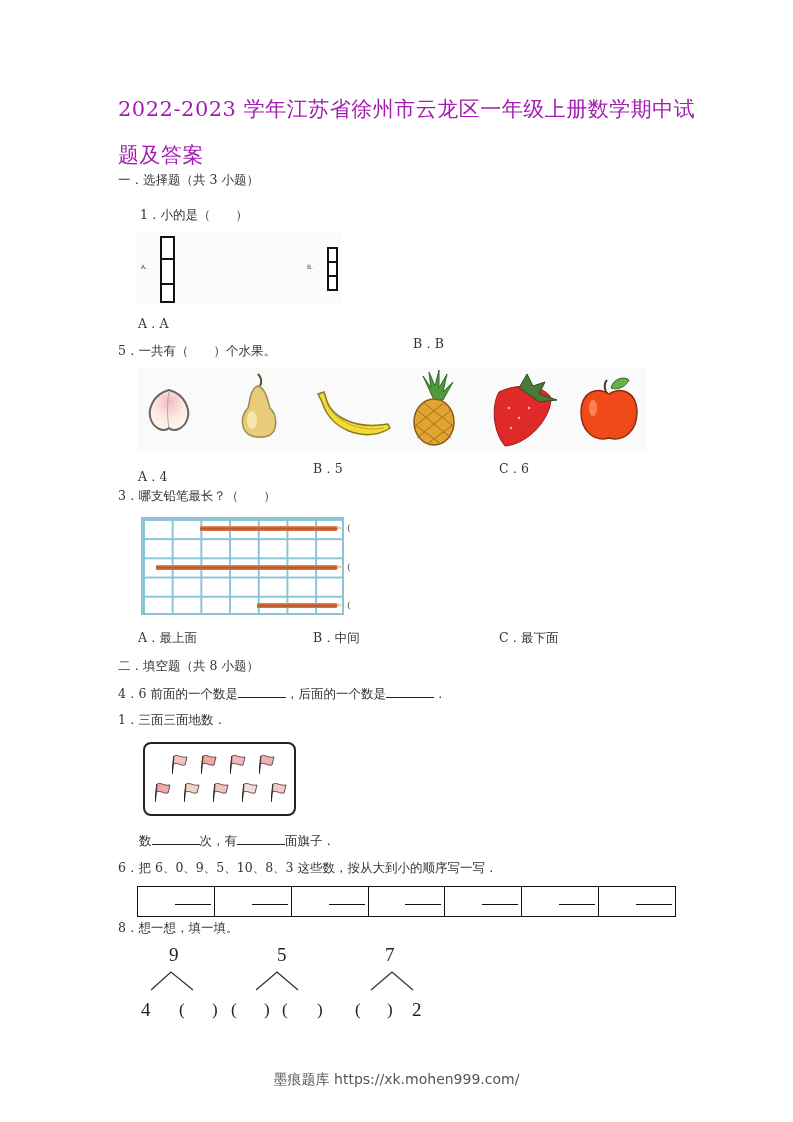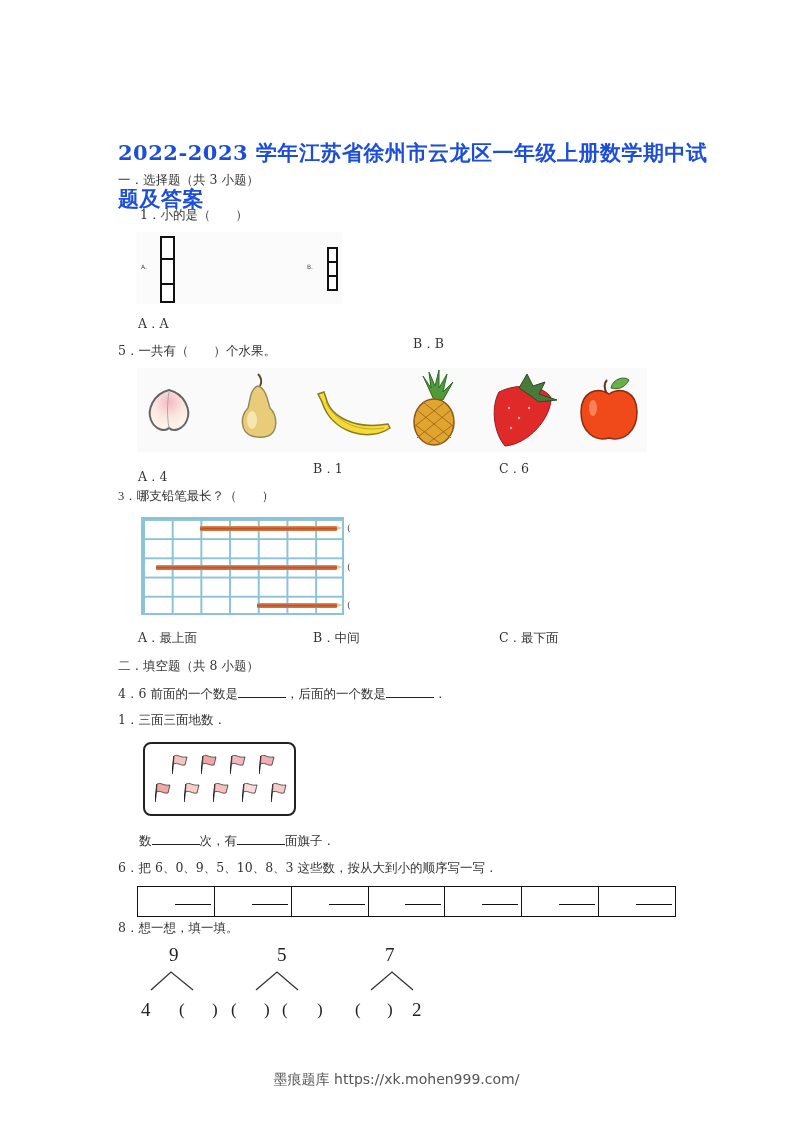--- a/index.html
+++ b/index.html
@@ -1,19 +1,19 @@
 <!DOCTYPE html>
 <html><head>
 <meta charset="utf-8">
 <style>
   html, body { margin: 0; padding: 0; background: #ffffff; }
   body { width: 793px; height: 1122px; position: relative; overflow: hidden;
          font-family: "DejaVu Serif", "Liberation Serif", serif; color: #222; }
   .abs { position: absolute; }
-  .title { left: 118px; font-size: 21px; font-weight: bold; color: #1d4ed8; letter-spacing: 0.5px; white-space: nowrap; margin-top: 44px; }
+  .title { left: 118px; font-size: 21px; font-weight: normal; color: #a21caf; letter-spacing: 0.5px; white-space: nowrap; }
   .line { left: 118px; font-size: 12.5px; color: #333; white-space: nowrap; }
   .opt { font-size: 12.5px; color: #333; white-space: nowrap; }
   .blank { display: inline-block; border-bottom: 1px solid #222; vertical-align: baseline; height: 12px; }
   
   .q1img { left: 137px; top: 232px; width: 205px; height: 72px; background: #fbfbfb; }
   .stack { position: absolute; border: 2px solid #111; background: #fff; }
   .stack div { border-bottom: 2px solid #111; box-sizing: border-box; }
   .stack div:last-child { border-bottom: none; }
   .tiny { position: absolute; font-size: 6px; color: #444; font-family: "DejaVu Sans", sans-serif; }
   
@@ -103,24 +103,24 @@
       <circle cx="40" cy="36" r="1.2" fill="#f6b0b0"></circle>
   </svg>
   <svg class="fruit" style="left:440px; top:6px;" width="64" height="72" viewBox="0 0 64 72">
     <path d="M30 20 C26 12 28 8 30 6" fill="none" stroke="#5a3a1a" stroke-width="2"></path>
     <path d="M34 14 C36 4 48 2 52 6 C48 14 40 16 34 14Z" fill="#6ab04a" stroke="#3a6a2a" stroke-width="1"></path>
     <path d="M32 20 C20 12 4 18 4 38 C4 58 18 68 32 64 C46 68 60 58 60 38 C60 18 44 12 32 20Z" fill="#f04a1a" stroke="#8a2a10" stroke-width="1.5"></path>
     <ellipse cx="16" cy="34" rx="4" ry="8" fill="#ff9a70" opacity="0.7"></ellipse>
   </svg>
 </div>
 <div class="abs opt" style="left:138px; top:469px;">A．4</div>
-<div class="abs opt" style="left:313px; top:461px;">B．1</div>
+<div class="abs opt" style="left:313px; top:461px;">B．5</div>
 <div class="abs opt" style="left:499px; top:461px;">C．6</div>
 
-<div class="abs line" style="top:488px;font-family:Liberation Serif, serif;">3．哪支铅笔最长？（　　）</div>
+<div class="abs line" style="top:488px;">3．哪支铅笔最长？（　　）</div>
 <div class="abs grid">
   <div class="pencil" style="left:57px; top:7px; width:137px;"></div>
   <div class="pencil" style="left:13px; top:46px; width:181px;"></div>
   <div class="pencil" style="left:114px; top:84px; width:80px;"></div>
 </div>
 <span class="abs paren" style="left:347px; top:522px;">(</span>
 <span class="abs paren" style="left:347px; top:561px;">(</span>
 <span class="abs paren" style="left:347px; top:599px;">(</span>
 <div class="abs opt" style="left:138px; top:630px;">A．最上面</div>
 <div class="abs opt" style="left:313px; top:630px;">B．中间</div>

